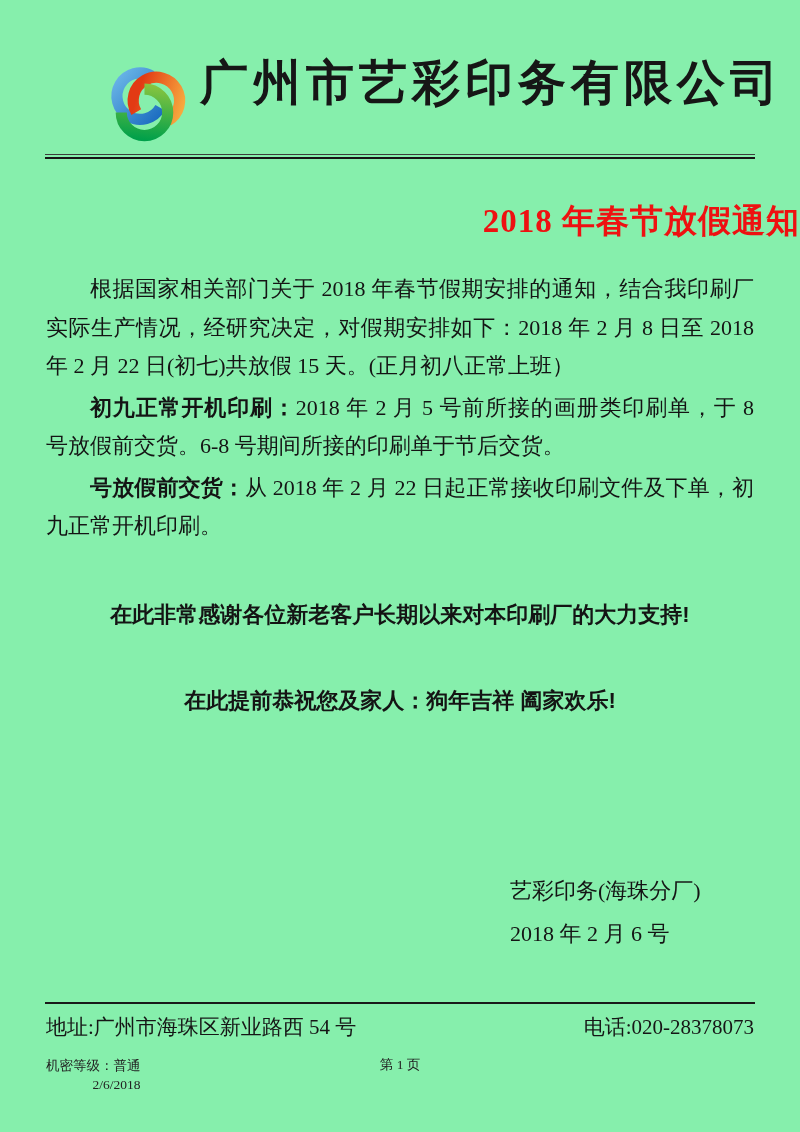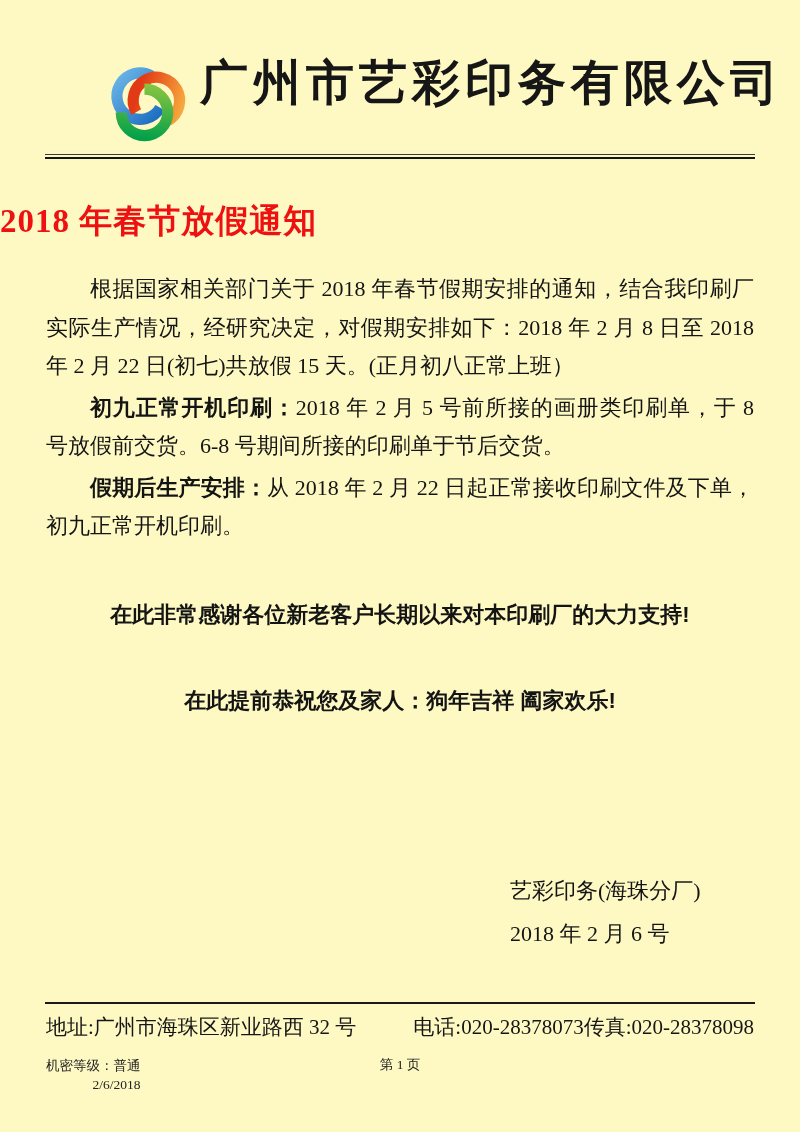--- a/index.html
+++ b/index.html
@@ -1,20 +1,20 @@
 <!DOCTYPE html>
 <html><head>
 <meta charset="utf-8">
 <style>
   html, body { margin: 0; padding: 0; background: #ffffff; }
   .page {
     position: relative;
     width: 800px;
     height: 1132px;
-    background: #fef9c3;
+    background: #86efac;
     color: #141414;
     font-family: "Liberation Serif", "DejaVu Serif", serif;
     overflow: hidden;
   }
 
   
   .letterhead { display: flex; align-items: flex-start; padding: 56px 40px 0 104px; }
   .logo { flex: 0 0 auto; margin-top: 2px; }
   .names { margin-left: 10px; }
   .company-zh {
@@ -27,21 +27,21 @@
   }
   .rule {
     margin: 6px 45px 0;
     height: 2px;
     border-top: 1px solid #3c3c3c;
     border-bottom: 2px solid #161616;
   }
 
   
   .title {
-    margin: 40px 0 0; text-align: left;
+    margin: 40px 0 0; text-align: right;
     font-size: 33px; font-weight: bold; letter-spacing: 1px;
     color: #ee1111;
   }
 
   
   .body { margin: 26px 46px 0; font-size: 22px; line-height: 38.5px; text-align: justify; }
   .body p { margin: 0 0 3px; text-indent: 44px; }
   .lead { font-family: "Liberation Sans", "DejaVu Sans", sans-serif; font-weight: bold; }
   .bold-line {
     font-family: "Liberation Sans", "DejaVu Sans", sans-serif;
@@ -99,38 +99,37 @@
 
   <div class="rule"></div>
 
   <h1 class="title" style="color: rgb(238, 17, 17);">2018 年春节放假通知</h1>
 
   <main class="body">
     <p><span>根据国家相关部门关于 2018 年春节假期安排的通知，结合我印刷厂实际生产情况，经研究决定，对假期安排如下：2018 年 2 月 8 日至 2018 年 2 月 22 日(初七)共放假 15 天。(正月初八正常上班）</span></p>
 
     <p><span class="lead">初九正常开机印刷：</span><span>2018 年 2 月 5 号前所接的画册类印刷单，于 8 号放假前交货。6-8 号期间所接的印刷单于节后交货。</span></p>
 
-    <p><span class="lead">假期后生产安排：</span><span>从 2018 年 2 月 22 日起正常接收印刷文件及下单，初九正常开机印刷。</span></p>
+    <p><span class="lead">号放假前交货：</span><span>从 2018 年 2 月 22 日起正常接收印刷文件及下单，初九正常开机印刷。</span></p>
 
     <p class="bold-line thanks">在此非常感谢各位新老客户长期以来对本印刷厂的大力支持!</p>
     <p class="bold-line wish">在此提前恭祝您及家人：狗年吉祥 阖家欢乐!</p>
 
     <div class="signature">
       <div>艺彩印务(海珠分厂)</div>
       <div>2018 年 2 月 6 号</div>
     </div>
   </main>
 
   <div class="footer-rule"></div>
 
   <div class="footer-info">
-    <span>地址:广州市海珠区新业路西 32 号</span>
+    <span>地址:广州市海珠区新业路西 54 号</span>
     <span class="contact-right">
       <span>电话:020-28378073</span>
-      <span>传真:020-28378098</span>
     </span>
   </div>
 
   <div class="meta">
     <div>机密等级：普通</div>
     <div>2/6/2018</div>
   </div>
 
   <div class="page-num">第 1 页</div>
 

